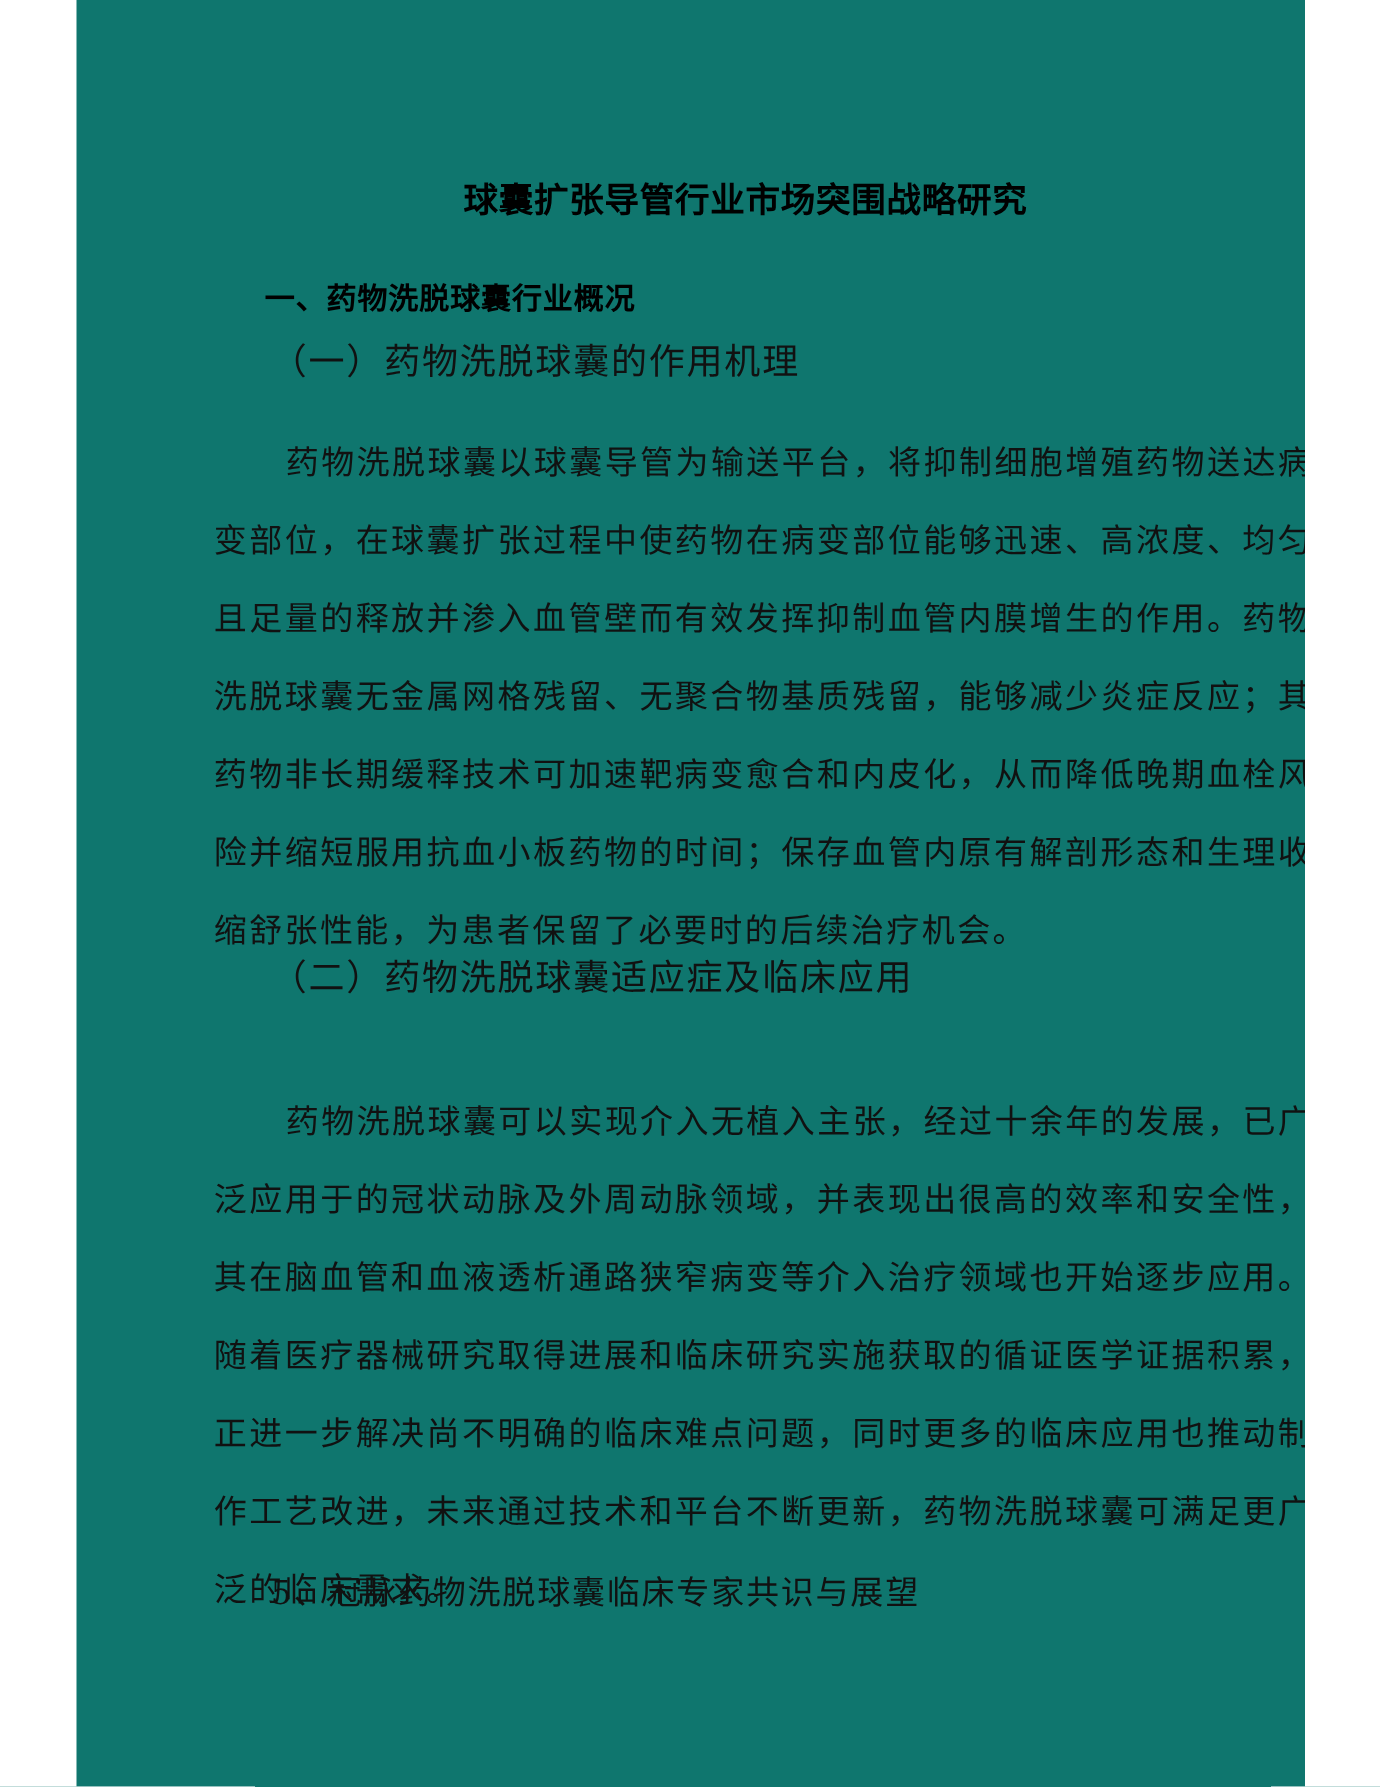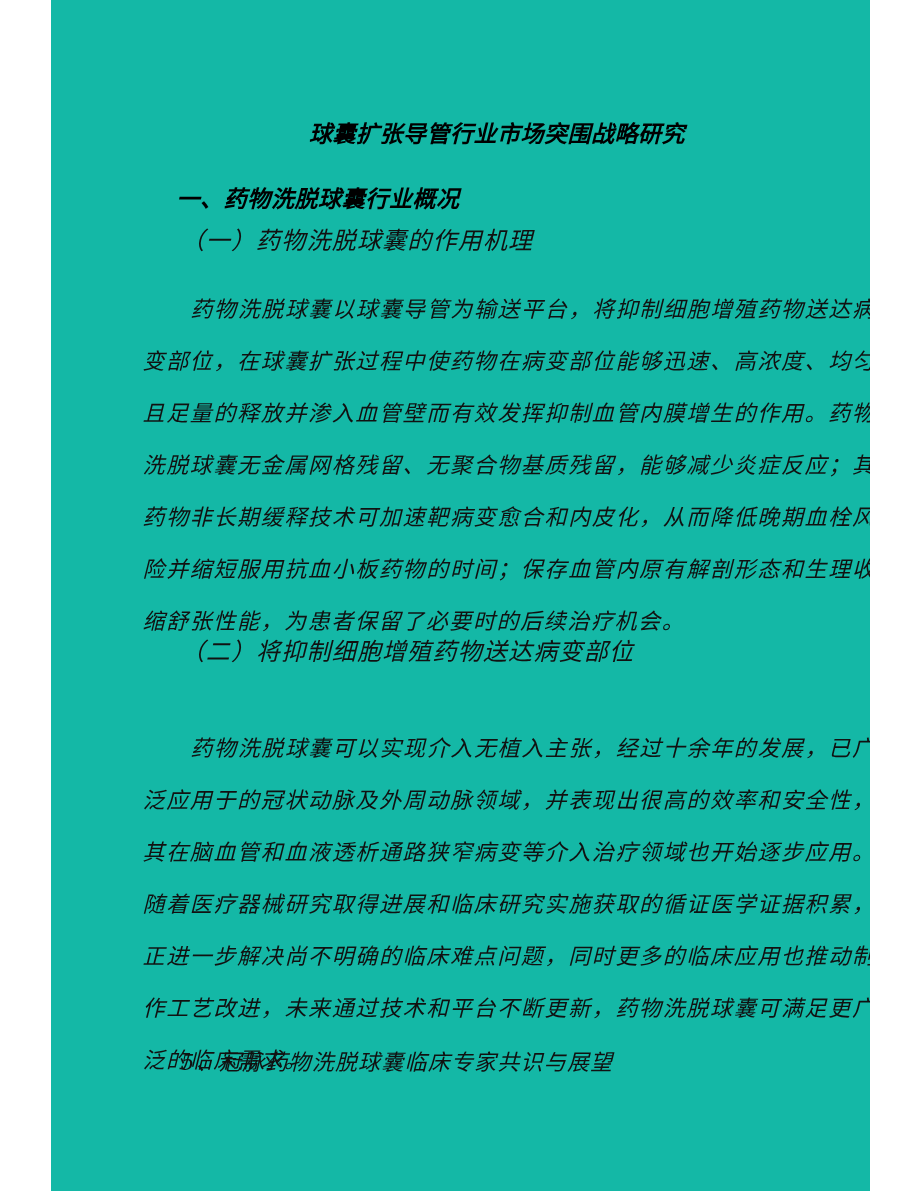--- a/index.html
+++ b/index.html
@@ -13,24 +13,23 @@
     font-family: "DejaVu Serif", "Liberation Serif", serif;
     color: #000000;
     -webkit-font-smoothing: antialiased;
   }
 
   .page {
     position: relative;
     width: 819px;
     height: 1191px;
     margin: 0 auto;
-    background: #14b8a6;
+    background: #0f766e;
     overflow: hidden;
     box-sizing: border-box;
-    font-style: italic;
   }
 
   
   .content {
     position: absolute;
     left: 80px;
     top: 0;
     width: 733px;   
   }
 
@@ -54,21 +53,21 @@
   
   .h1-sec {
     margin: 0;
     padding: 0;
     position: absolute;
     top: 183px;
     left: 0;
     width: 733px;
     font-family: "DejaVu Sans", "Liberation Sans", sans-serif;
     font-weight: bold;
-    font-size: 23px;
+    font-size: 20px;
     line-height: 32px;
     text-indent: 46px;
     letter-spacing: 0.6px;
     color: #000000;
   }
 
   
   .h2-sec {
     margin: 0;
     padding: 0;
@@ -135,20 +134,20 @@
   <div class="content">
 
     <h1 class="doc-title">球囊扩张导管行业市场突围战略研究</h1>
 
     <h2 class="h1-sec" style="top:183px;">一、药物洗脱球囊行业概况</h2>
 
     <h3 class="h2-sec" style="top:226px;">（一）药物洗脱球囊的作用机理</h3>
 
     <p class="para no-stretch" style="top:272px;">药物洗脱球囊以球囊导管为输送平台，将抑制细胞增殖药物送达病变部位，在球囊扩张过程中使药物在病变部位能够迅速、高浓度、均匀且足量的释放并渗入血管壁而有效发挥抑制血管内膜增生的作用。药物洗脱球囊无金属网格残留、无聚合物基质残留，能够减少炎症反应；其药物非长期缓释技术可加速靶病变愈合和内皮化，从而降低晚期血栓风险并缩短服用抗血小板药物的时间；保存血管内原有解剖形态和生理收缩舒张性能，为患者保留了必要时的后续治疗机会。</p>
 
-    <h3 class="h2-sec" style="top:637px;">（二）将抑制细胞增殖药物送达病变部位</h3>
+    <h3 class="h2-sec" style="top:637px;">（二）药物洗脱球囊适应症及临床应用</h3>
 
     <p class="para no-stretch" style="top:711px;">药物洗脱球囊可以实现介入无植入主张，经过十余年的发展，已广泛应用于的冠状动脉及外周动脉领域，并表现出很高的效率和安全性，其在脑血管和血液透析通路狭窄病变等介入治疗领域也开始逐步应用。随着医疗器械研究取得进展和临床研究实施获取的循证医学证据积累，正进一步解决尚不明确的临床难点问题，同时更多的临床应用也推动制作工艺改进，未来通过技术和平台不断更新，药物洗脱球囊可满足更广泛的临床需求。</p>
 
     <h4 class="h3-sec" style="top:1048px;">5、冠脉药物洗脱球囊临床专家共识与展望</h4>
 
   </div>
 </div>
 
 </body></html>

